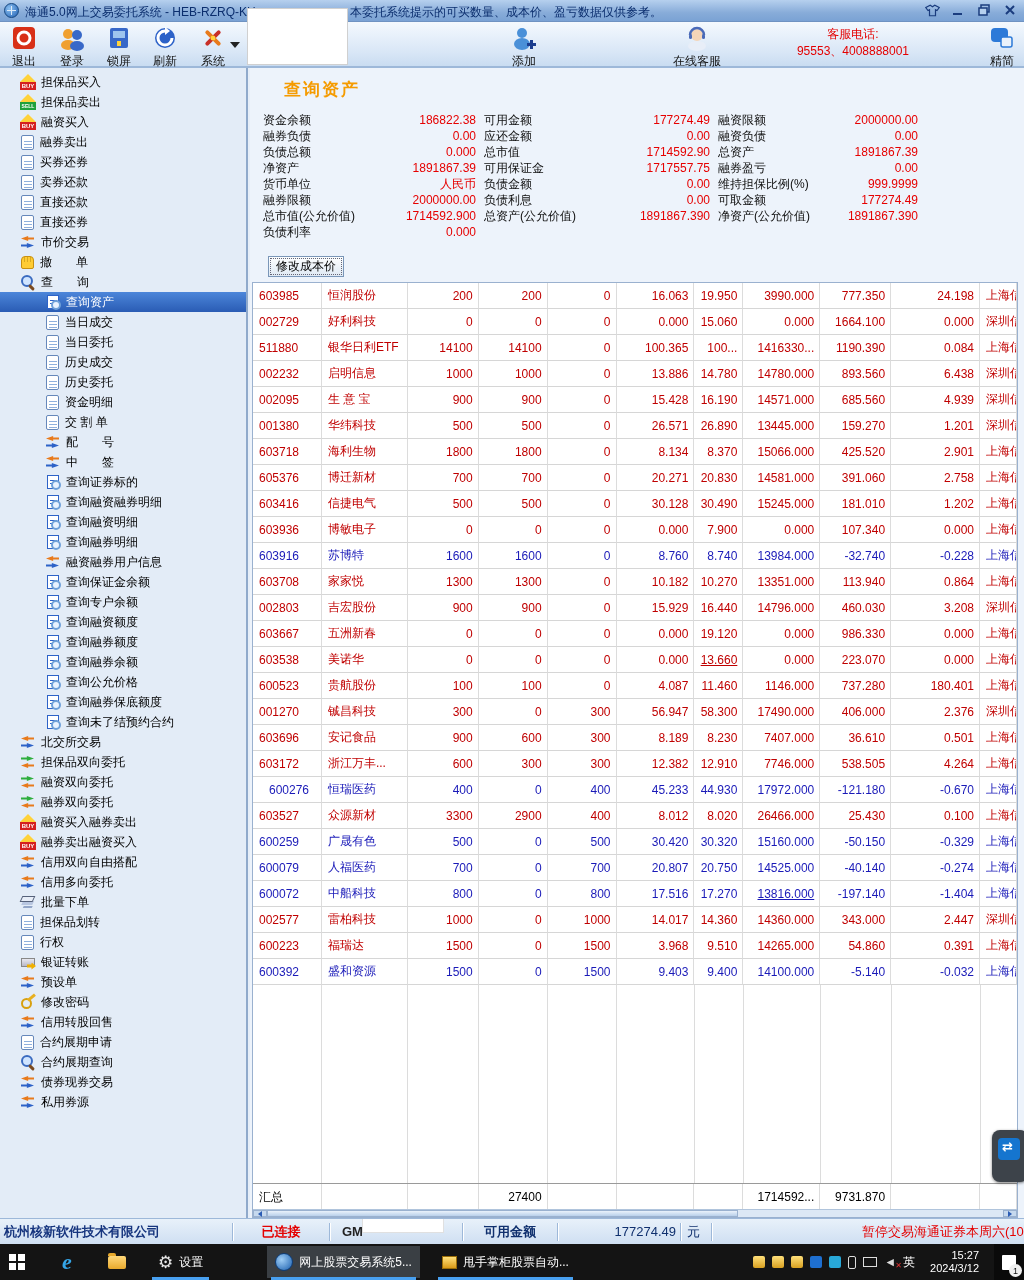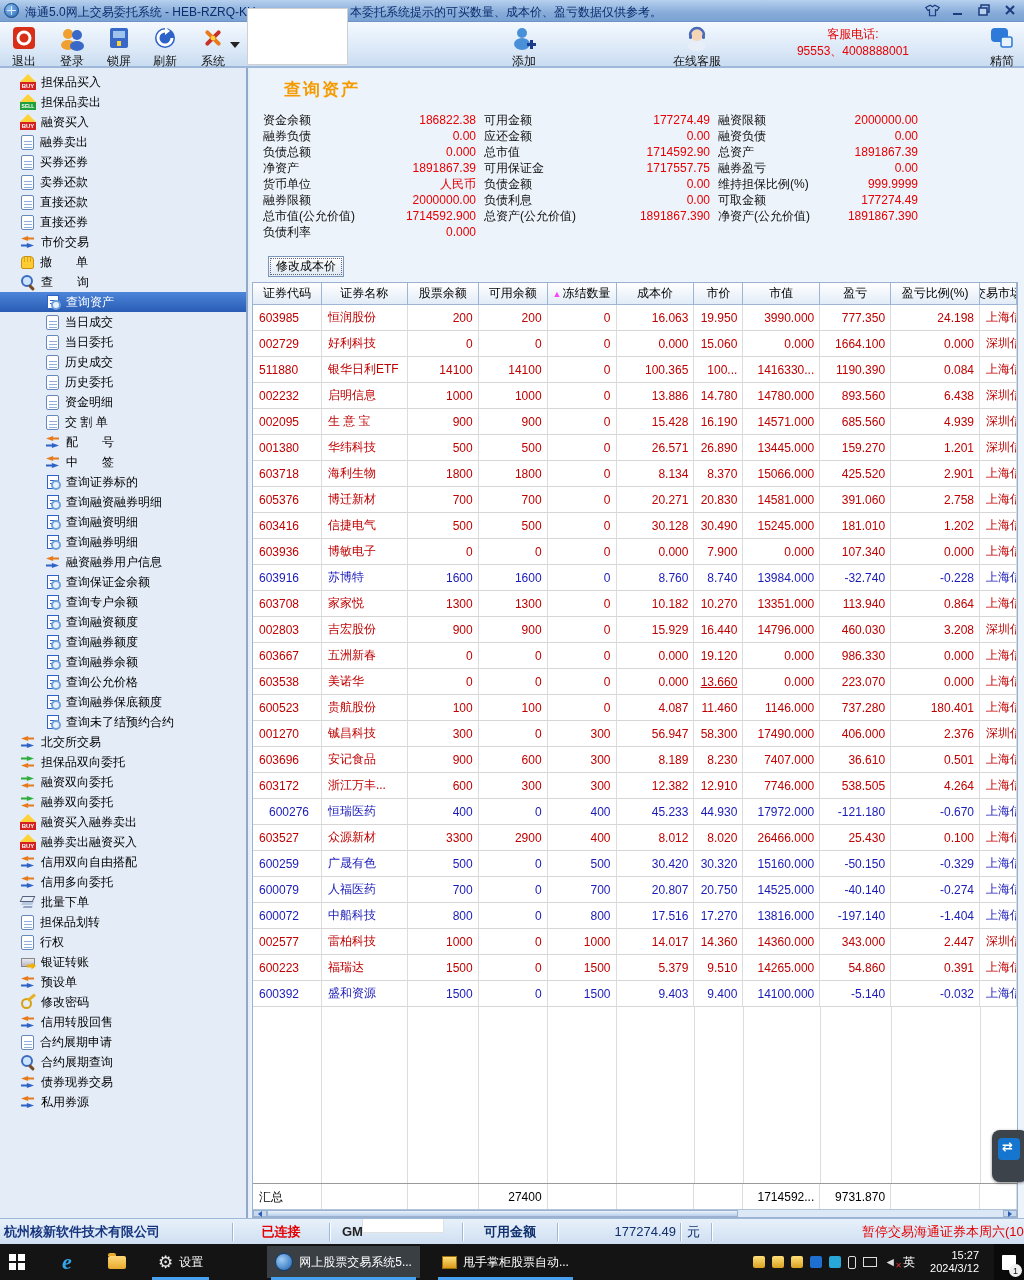--- a/index.html
+++ b/index.html
@@ -569,33 +569,20 @@
             </div>
             <div class="arow">
               <span class="al">净资产(公允价值)</span>
               <span class="av">1891867.390</span>
             </div>
           </div>
         </div>
       <button class="modify-btn">修改成本价</button>
 
       <div class="tbl">
-        <div class="thead" id="thead">
-            <div class="th" style="width: 69px;">证券代码</div>
-            <div class="th" style="width: 86px;">证券名称</div>
-            <div class="th" style="width: 71px;">股票余额</div>
-            <div class="th" style="width: 69px;">可用余额</div>
-            <div class="th" style="width: 69px;"><span class="sort-arrow">▲</span>冻结数量</div>
-            <div class="th" style="width: 78px;">成本价</div>
-            <div class="th" style="width: 49px;">市价</div>
-            <div class="th" style="width: 77px;">市值</div>
-            <div class="th" style="width: 71px;">盈亏</div>
-            <div class="th" style="width: 89px;">盈亏比例(%)</div>
-            <div class="th" style="width: 37px;">交易市场</div>
-          </div>
         <div id="tbody">
             <div class="trow up">
               <div class="td l" style="width: 69px;">603985</div>
               <div class="td l" style="width: 86px;">恒润股份</div>
               <div class="td r" style="width: 71px;">200</div>
               <div class="td r" style="width: 69px;">200</div>
               <div class="td r" style="width: 69px;">0</div>
               <div class="td r" style="width: 78px;">16.063</div>
               <div class="td r" style="width: 49px;">19.950</div>
               <div class="td r" style="width: 77px;">3990.000</div>
@@ -890,21 +877,21 @@
               <div class="td l" style="width: 37px;">上海信用</div>
             </div>
             <div class="trow dn">
               <div class="td l" style="width: 69px;">600072</div>
               <div class="td l" style="width: 86px;">中船科技</div>
               <div class="td r" style="width: 71px;">800</div>
               <div class="td r" style="width: 69px;">0</div>
               <div class="td r" style="width: 69px;">800</div>
               <div class="td r" style="width: 78px;">17.516</div>
               <div class="td r" style="width: 49px;">17.270</div>
-              <div class="td r" style="width: 77px;">13816.000</div>
+              <div class="td r" style="width: 77px; text-decoration: underline;">13816.000</div>
               <div class="td r" style="width: 71px;">-197.140</div>
               <div class="td r" style="width: 89px;">-1.404</div>
               <div class="td l" style="width: 37px;">上海信用</div>
             </div>
             <div class="trow up">
               <div class="td l" style="width: 69px;">002577</div>
               <div class="td l" style="width: 86px;">雷柏科技</div>
               <div class="td r" style="width: 71px;">1000</div>
               <div class="td r" style="width: 69px;">0</div>
               <div class="td r" style="width: 69px;">1000</div>
@@ -914,21 +901,21 @@
               <div class="td r" style="width: 71px;">343.000</div>
               <div class="td r" style="width: 89px;">2.447</div>
               <div class="td l" style="width: 37px;">深圳信用</div>
             </div>
             <div class="trow up">
               <div class="td l" style="width: 69px;">600223</div>
               <div class="td l" style="width: 86px;">福瑞达</div>
               <div class="td r" style="width: 71px;">1500</div>
               <div class="td r" style="width: 69px;">0</div>
               <div class="td r" style="width: 69px;">1500</div>
-              <div class="td r" style="width: 78px;">5.379</div>
+              <div class="td r" style="width: 78px;">3.968</div>
               <div class="td r" style="width: 49px;">9.510</div>
               <div class="td r" style="width: 77px;">14265.000</div>
               <div class="td r" style="width: 71px;">54.860</div>
               <div class="td r" style="width: 89px;">0.391</div>
               <div class="td l" style="width: 37px;">上海信用</div>
             </div>
             <div class="trow dn">
               <div class="td l" style="width: 69px;">600392</div>
               <div class="td l" style="width: 86px;">盛和资源</div>
               <div class="td r" style="width: 71px;">1500</div>

